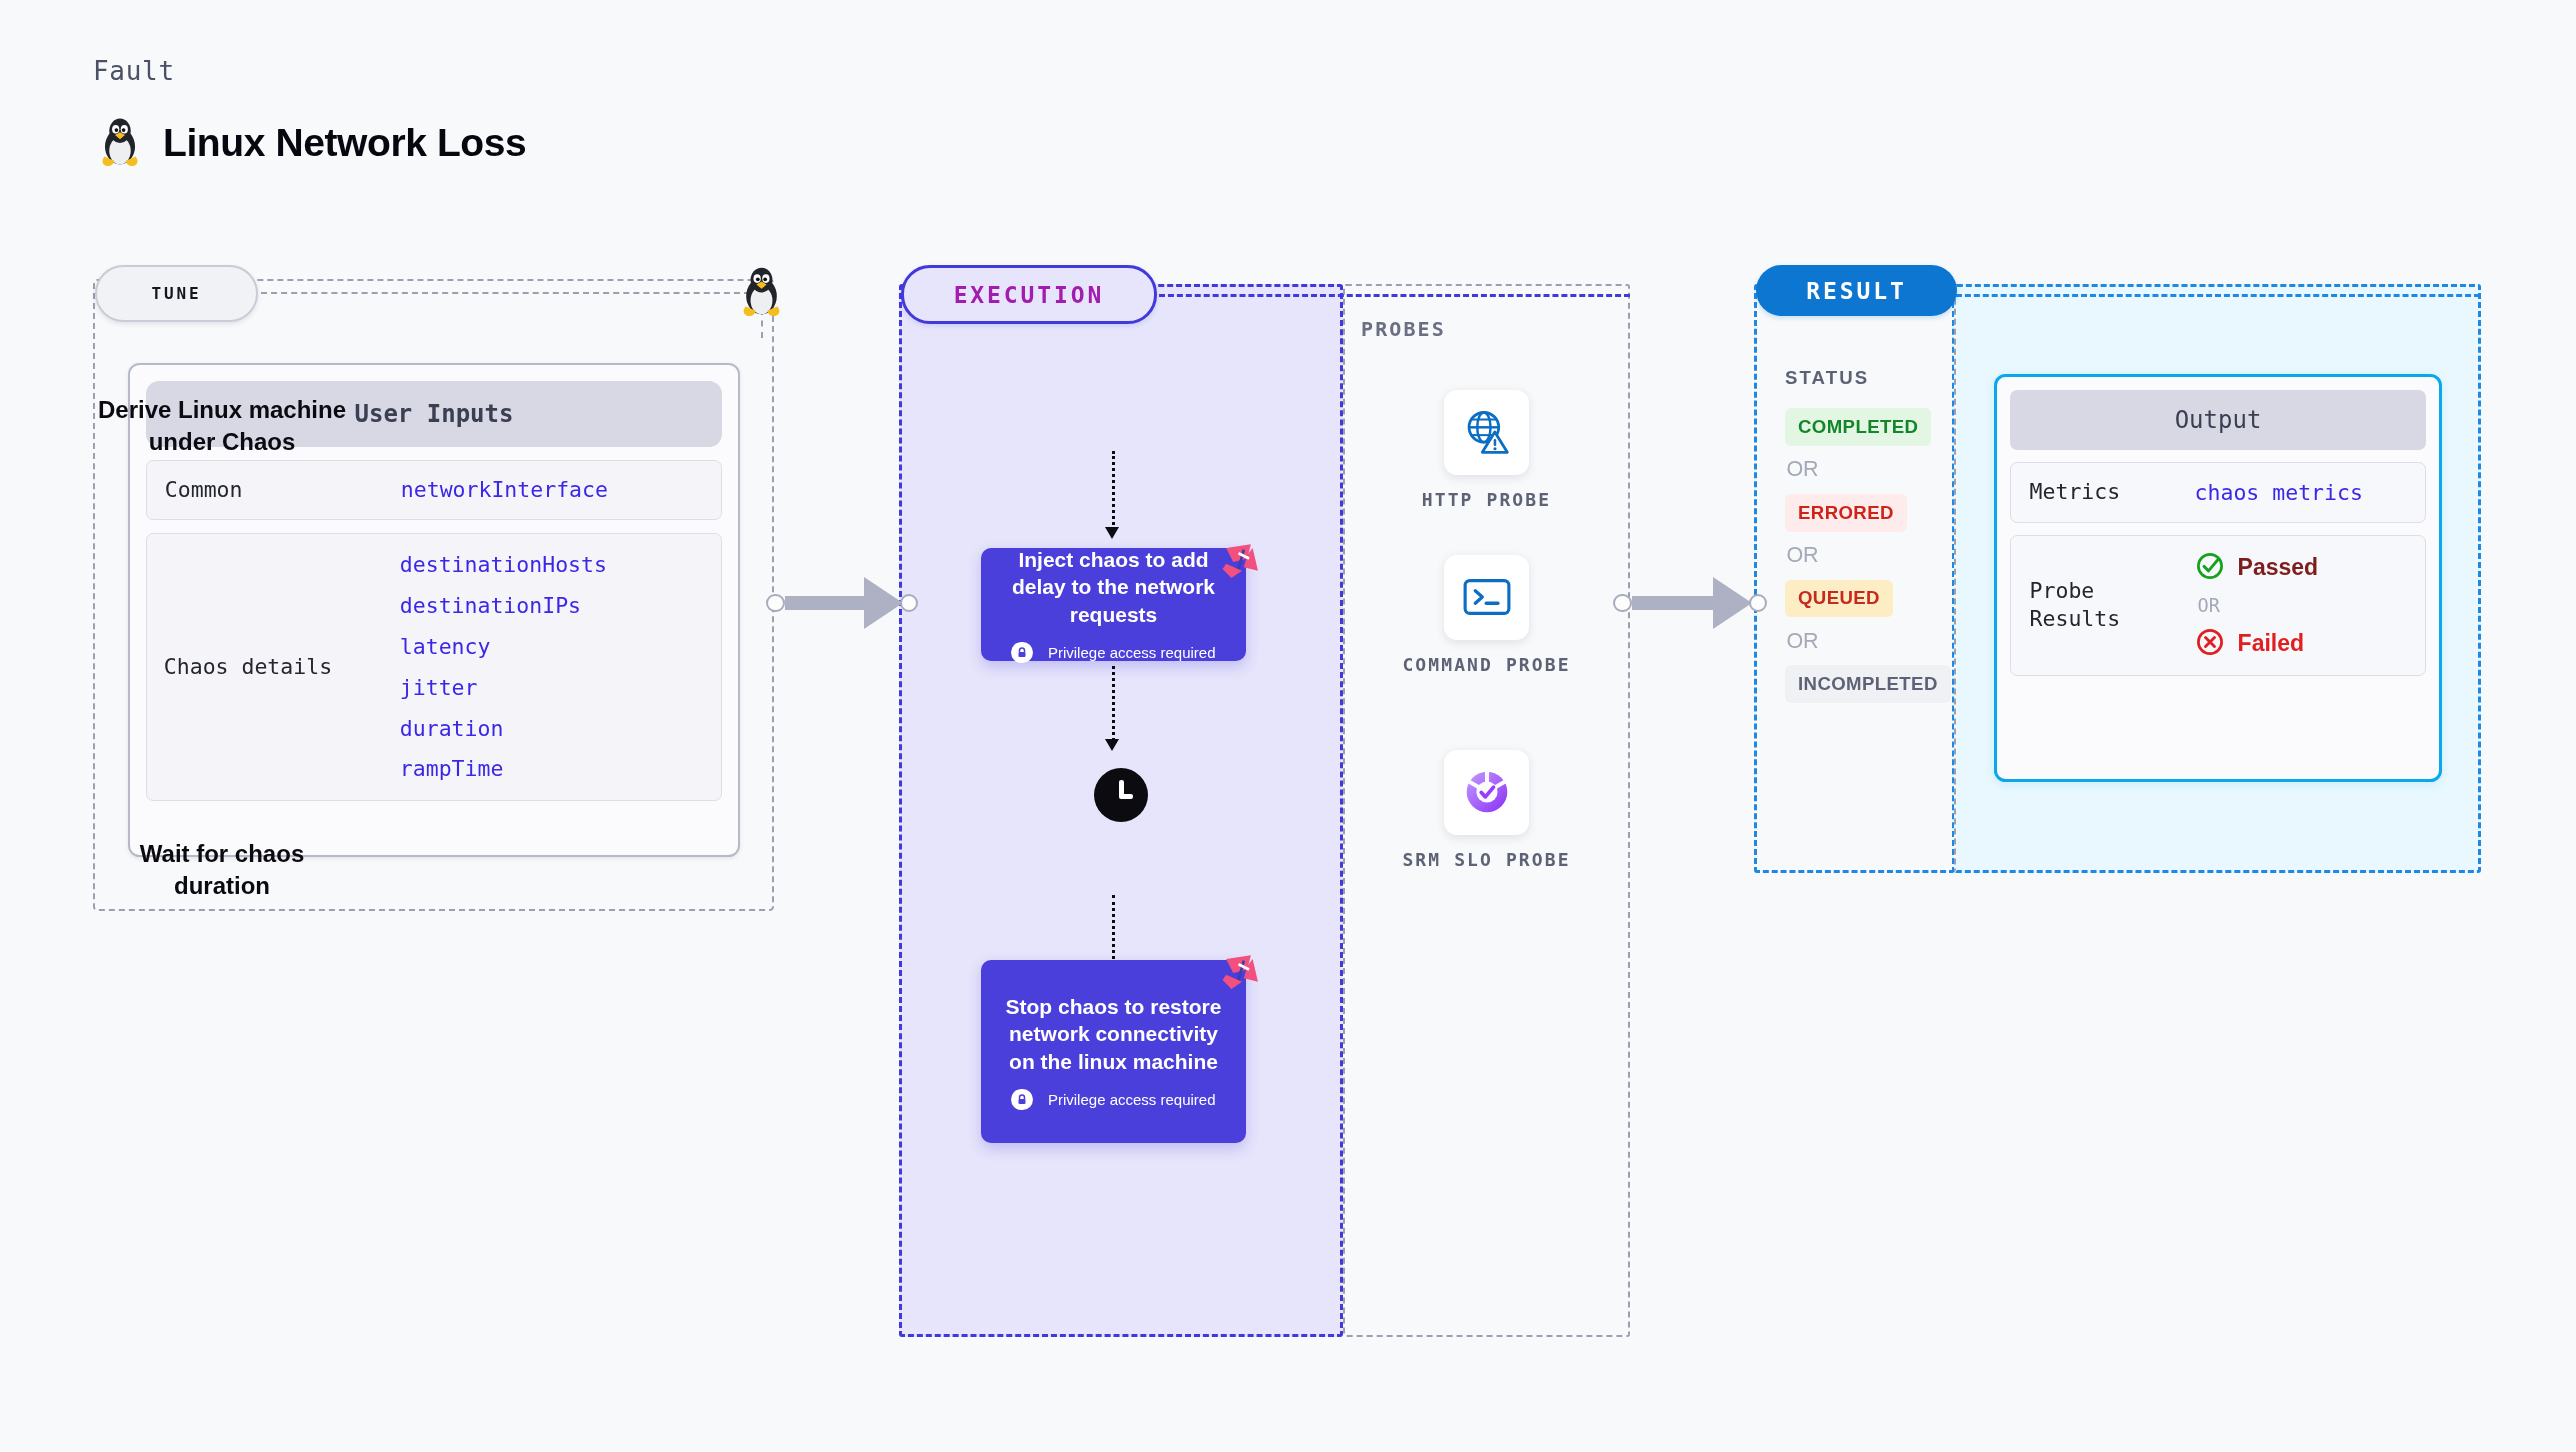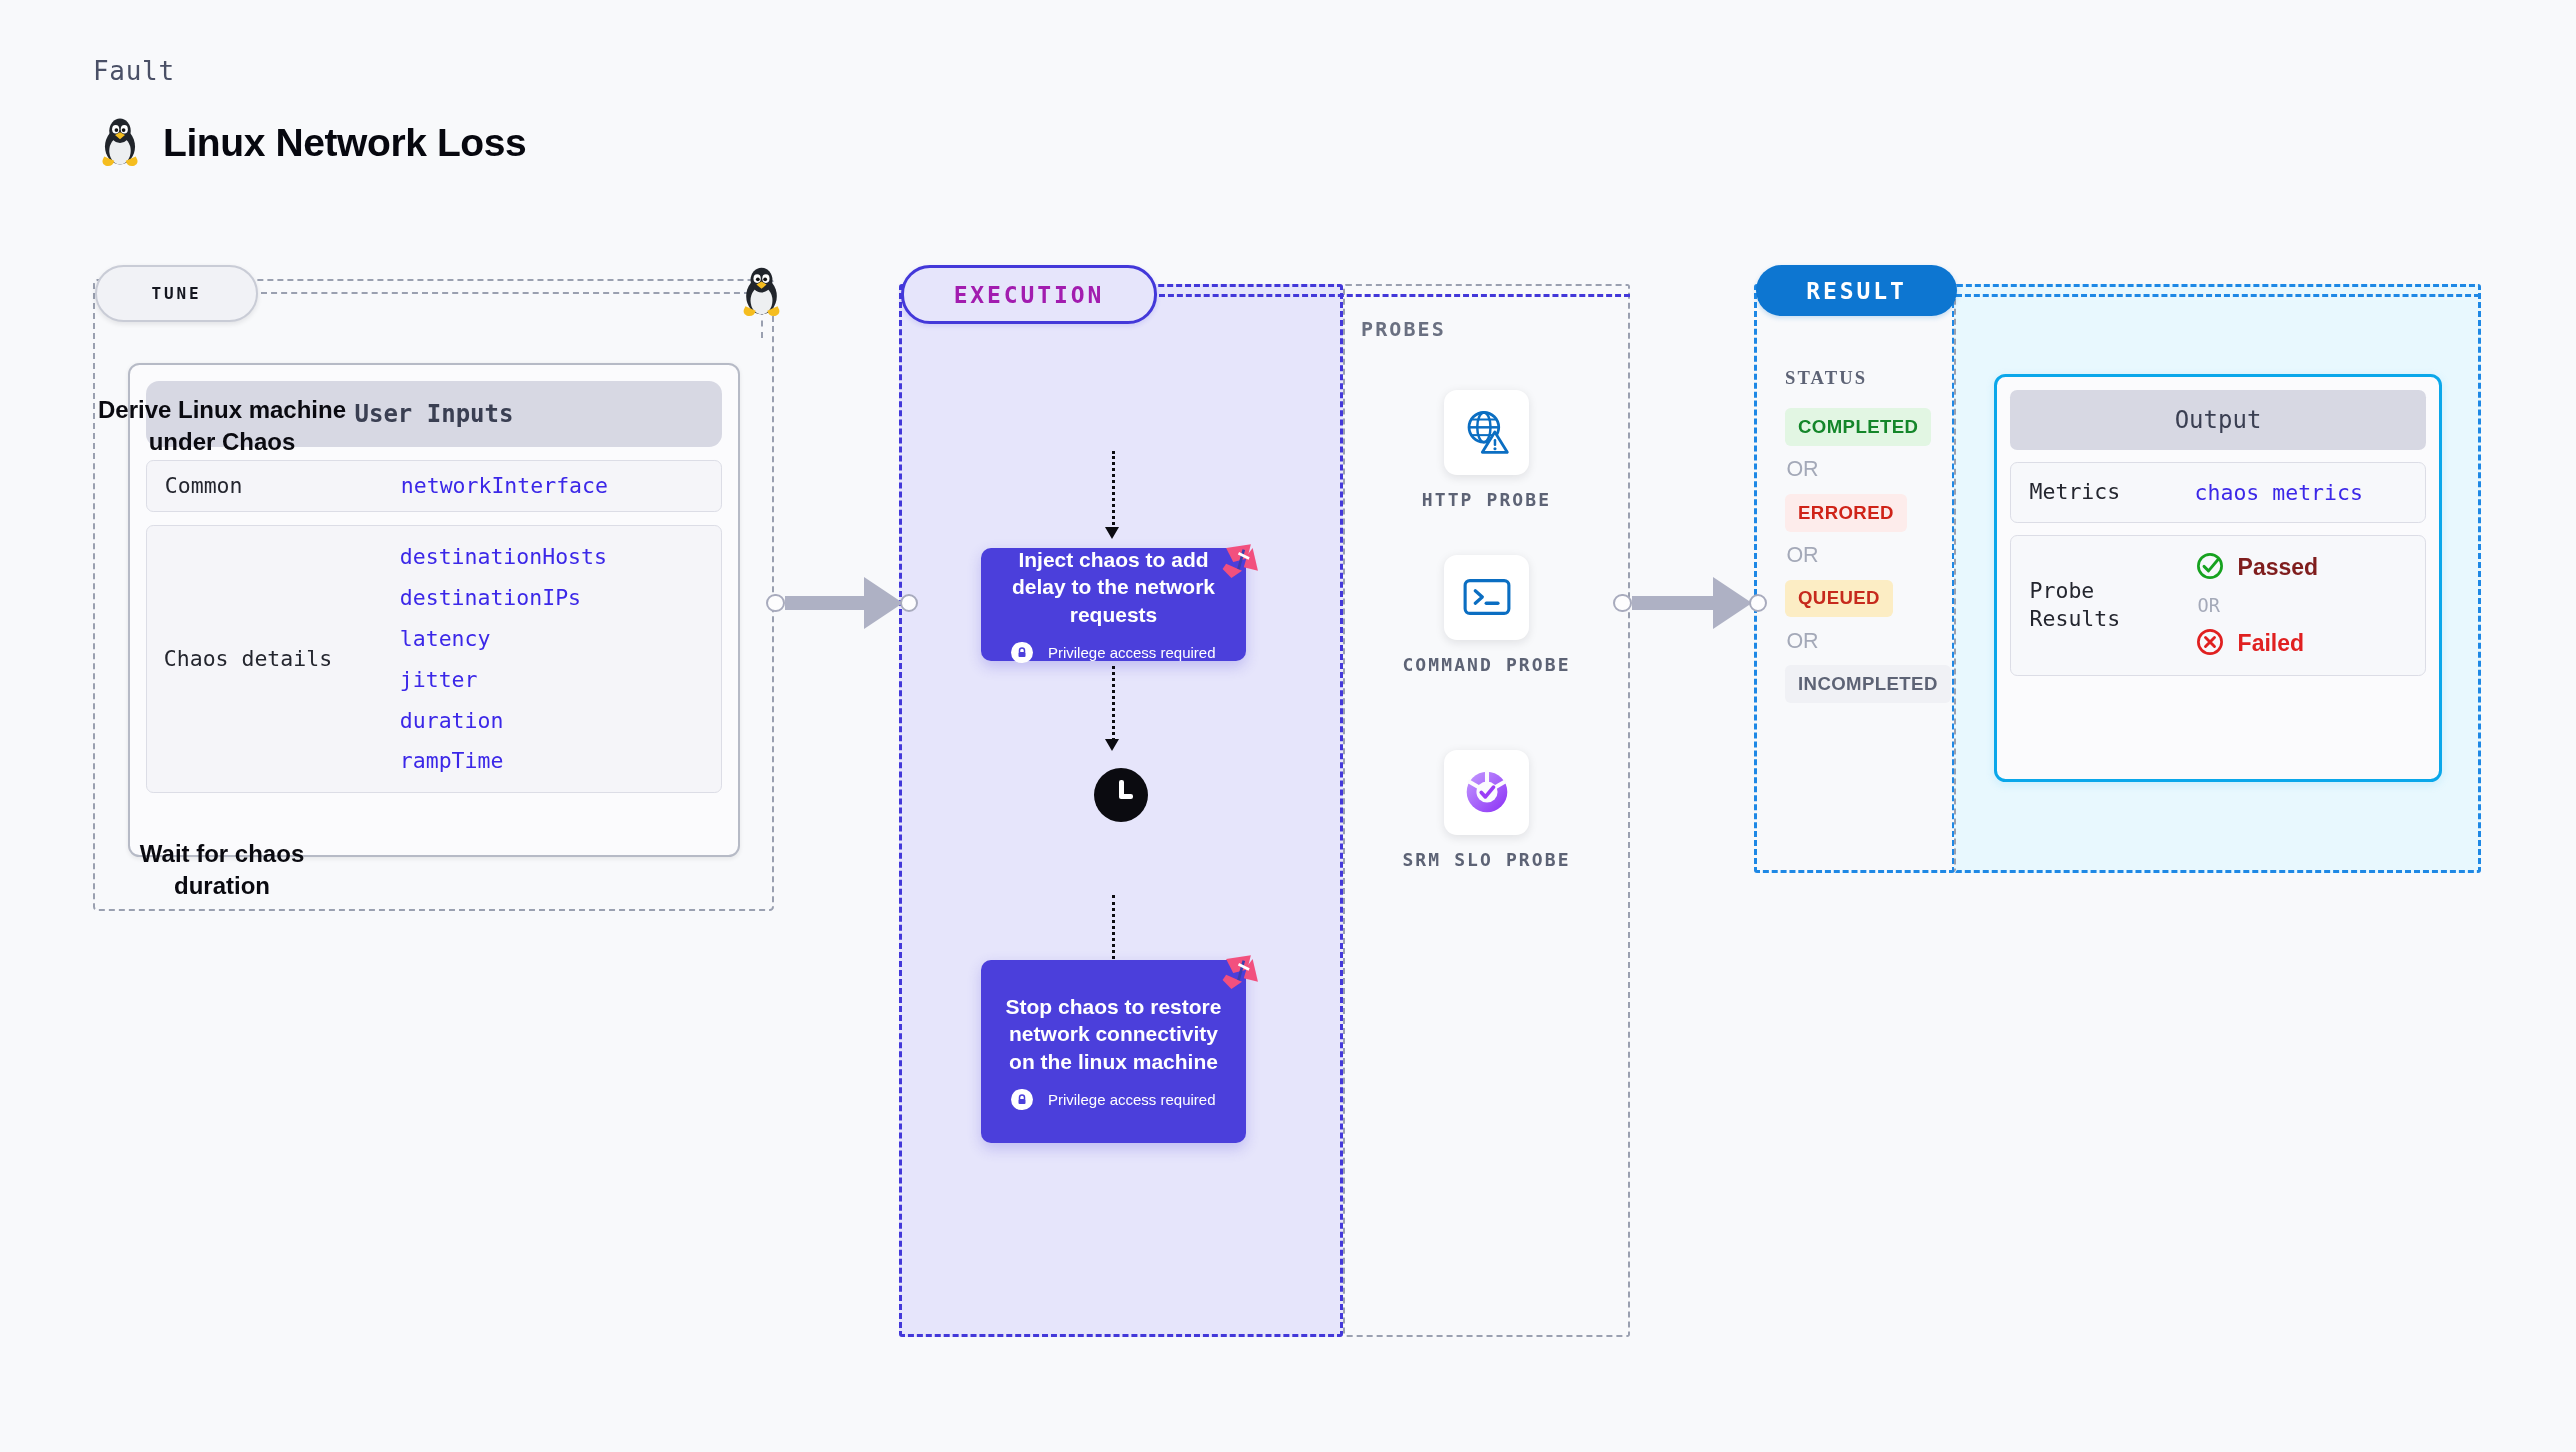--- a/index.html
+++ b/index.html
@@ -96,21 +96,21 @@
     border-radius: 7.2px; display: flex; align-items: center; padding: 18.6px 17px;
   }
   .row-key {
     font-family: "DejaVu Sans Mono", monospace; font-size: 21.5px; color: #24262f;
     width: 236px; flex: none; line-height: 1.28;
   }
   .row-vals { display: flex; flex-direction: column; gap: 15.8px; }
   .row-val {
     font-family: "DejaVu Sans Mono", monospace; font-size: 21.5px; color: #3b27e8; font-weight: 500;
   }
-  .row-common { height: 52px; padding-left: 18px; }
+  .row-common { height: 60px; padding-left: 18px; }
   .row-chaos  { align-items: center; }
   .flow-step-label {
     position: absolute; width: 444px; text-align: center;
     font-size: 24px; font-weight: 700; color: #0a0a10; line-height: 1.35;
   }
   .flow-label-derive { top: 110px; }
   .flow-label-wait   { top: 215px; }
 
   .arrow-v {
     position: absolute; left: 1112px; width: 0;
@@ -157,21 +157,21 @@
     display: flex; align-items: center; justify-content: center;
   }
   .probe-label {
     margin-top: 13px; text-align: center; font-family: "DejaVu Sans Mono", monospace;
     font-size: 18px; letter-spacing: 2.1px; color: #5d6375; font-weight: 700; line-height: 1.35;
   }
 
   
   .status-caption {
     position: absolute; left: 1785px; top: 367px;
-    font-family: Liberation Serif, serif; font-size: 18.6px;
+    font-family: Liberation Sans, sans-serif; font-size: 18.6px;
     letter-spacing: 2.1px; color: #5d6375; font-weight: 700;
   }
   .status-list { position: absolute; left: 1785px; top: 408px; width: 158px; }
   .badge {
     display: inline-flex; align-items: center; justify-content: center;
     padding: 7.9px 13px; border-radius: 5.7px;
     font-size: 18.6px; font-weight: 700; letter-spacing: 0.4px;
   }
   .badge-completed { background: #e2f6e3; color: #14862a; }
   .badge-errored   { background: #fdeceb; color: #cf2318; }

